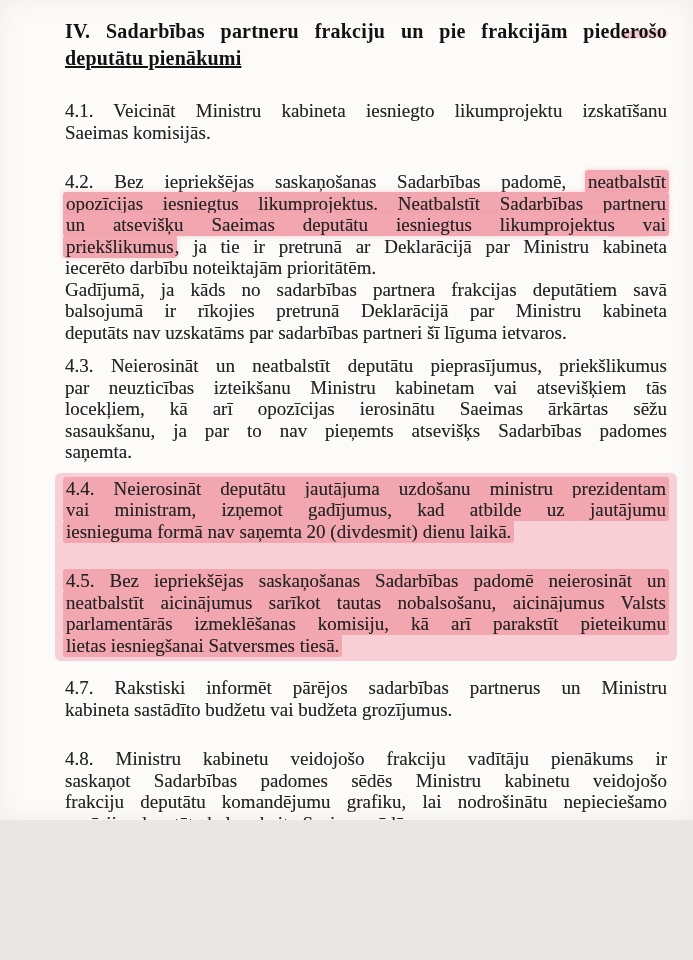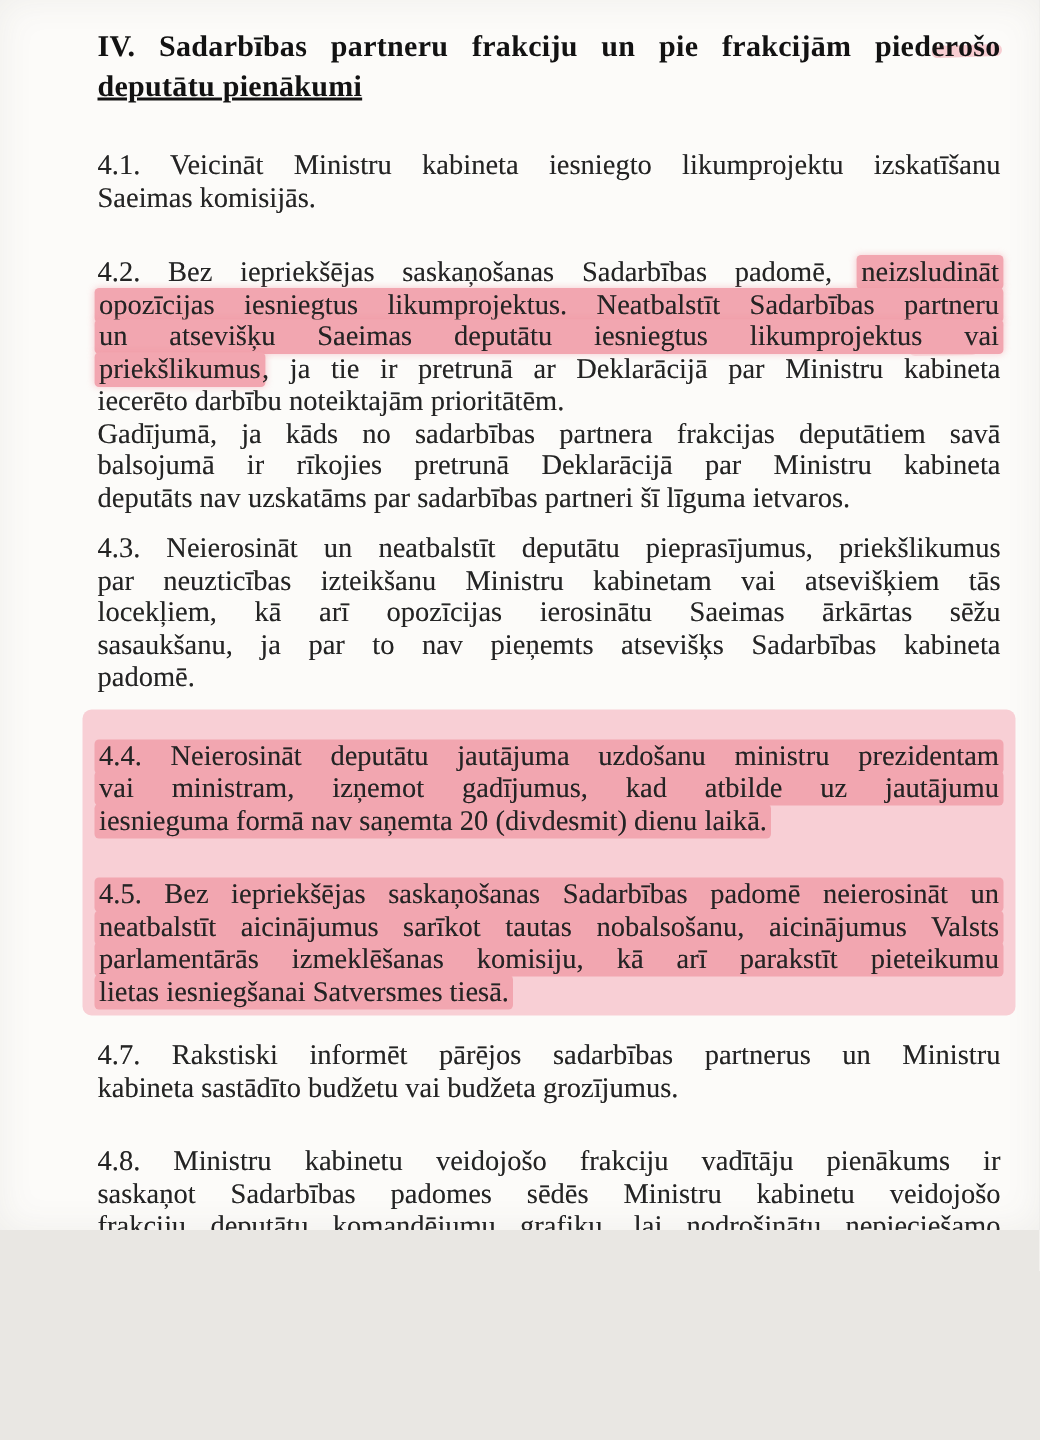--- a/index.html
+++ b/index.html
@@ -20,21 +20,21 @@
   .hl{
     background:var(--hl-strong,#f2a6b0);
     padding:1px 3px;margin:0 -2px;border-radius:3px;
     box-shadow:0 0 5px rgba(242,146,158,0.45);
     -webkit-box-decoration-break:clone;box-decoration-break:clone;
   }
   .hl-group{
     background:var(--hl-light,#f8cfd5);
     margin:10px -10px 0;padding:5px 10px;border-radius:6px;
   }
-  .hl-group .p-block:first-child{margin-top:16px;}
+  .hl-group .p-block:first-child{margin-top:0;}
   .hl-group .hl{box-shadow:none;}
   .stroke{position:absolute;border-radius:4px;pointer-events:none;}
   .stroke-heading{right:25px;top:30px;width:47px;height:8px;background:rgba(242,166,176,0.55);transform:rotate(-2deg);}
   .stroke-p42{right:41px;top:229px;width:46px;height:8px;background:rgba(244,185,193,0.38);transform:rotate(-1deg);}
 </style>
 </head>
 <body>
 
 <div class="page">
   <div class="stroke stroke-heading"></div>
@@ -43,35 +43,35 @@
     <div class="heading">
       <div class="h-line">IV. Sadarbības partneru frakciju un pie frakcijām piederošo</div>
       <div class="h-line end">deputātu pienākumi</div>
     </div>
     <div>
         <div class="p-block">
           <div class="line"><span class="seg">4.1. Veicināt Ministru kabineta iesniegto likumprojektu izskatīšanu</span></div>
           <div class="line end"><span class="seg">Saeimas komisijās.</span></div>
         </div>
         <div class="p-block">
-          <div class="line"><span class="seg">4.2. Bez iepriekšējas saskaņošanas Sadarbības padomē, </span><span class="hl">neizsludināt</span></div>
+          <div class="line"><span class="seg">4.2. Bez iepriekšējas saskaņošanas Sadarbības padomē, </span><span class="hl">neatbalstīt</span></div>
           <div class="line"><span class="hl">opozīcijas iesniegtus likumprojektus. Neatbalstīt Sadarbības partneru</span></div>
           <div class="line"><span class="hl">un atsevišķu Saeimas deputātu iesniegtus likumprojektus vai</span></div>
           <div class="line"><span class="hl">priekšlikumus</span><span class="seg">, ja tie ir pretrunā ar Deklarācijā par Ministru kabineta</span></div>
           <div class="line end"><span class="seg">iecerēto darbību noteiktajām prioritātēm.</span></div>
           <div class="line"><span class="seg">Gadījumā, ja kāds no sadarbības partnera frakcijas deputātiem savā</span></div>
           <div class="line"><span class="seg">balsojumā ir rīkojies pretrunā Deklarācijā par Ministru kabineta</span></div>
           <div class="line end"><span class="seg">deputāts nav uzskatāms par sadarbības partneri šī līguma ietvaros.</span></div>
         </div>
         <div class="p-block" style="margin-top: 12px;">
           <div class="line"><span class="seg">4.3. Neierosināt un neatbalstīt deputātu pieprasījumus, priekšlikumus</span></div>
           <div class="line"><span class="seg">par neuzticības izteikšanu Ministru kabinetam vai atsevišķiem tās</span></div>
           <div class="line"><span class="seg">locekļiem, kā arī opozīcijas ierosinātu Saeimas ārkārtas sēžu</span></div>
-          <div class="line"><span class="seg">sasaukšanu, ja par to nav pieņemts atsevišķs Sadarbības kabineta</span></div>
-          <div class="line end"><span class="seg">padomē.</span></div>
+          <div class="line"><span class="seg">sasaukšanu, ja par to nav pieņemts atsevišķs Sadarbības padomes</span></div>
+          <div class="line end"><span class="seg">saņemta.</span></div>
         </div>
         <div class="hl-group">
           <div class="p-block">
             <div class="line"><span class="hl">4.4. Neierosināt deputātu jautājuma uzdošanu ministru prezidentam</span></div>
             <div class="line"><span class="hl">vai ministram, izņemot gadījumus, kad atbilde uz jautājumu</span></div>
             <div class="line end"><span class="hl">iesnieguma formā nav saņemta 20 (divdesmit) dienu laikā.</span></div>
           </div>
           <div class="p-block">
             <div class="line"><span class="hl">4.5. Bez iepriekšējas saskaņošanas Sadarbības padomē neierosināt un</span></div>
             <div class="line"><span class="hl">neatbalstīt aicinājumus sarīkot tautas nobalsošanu, aicinājumus Valsts</span></div>

